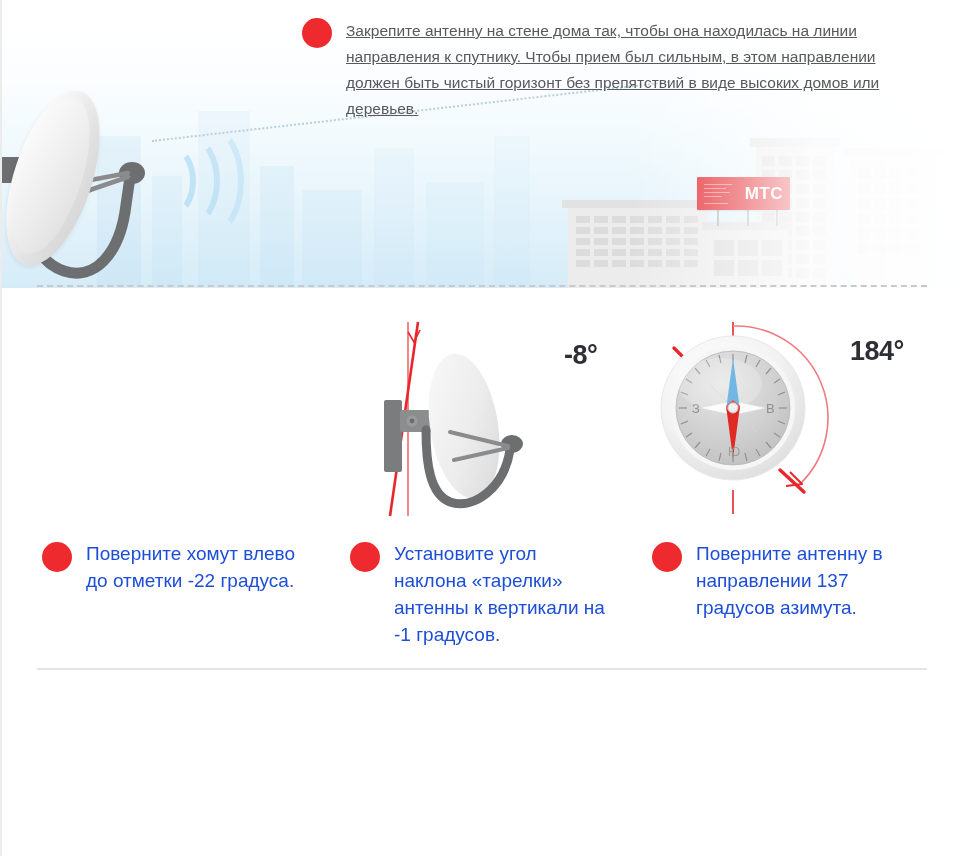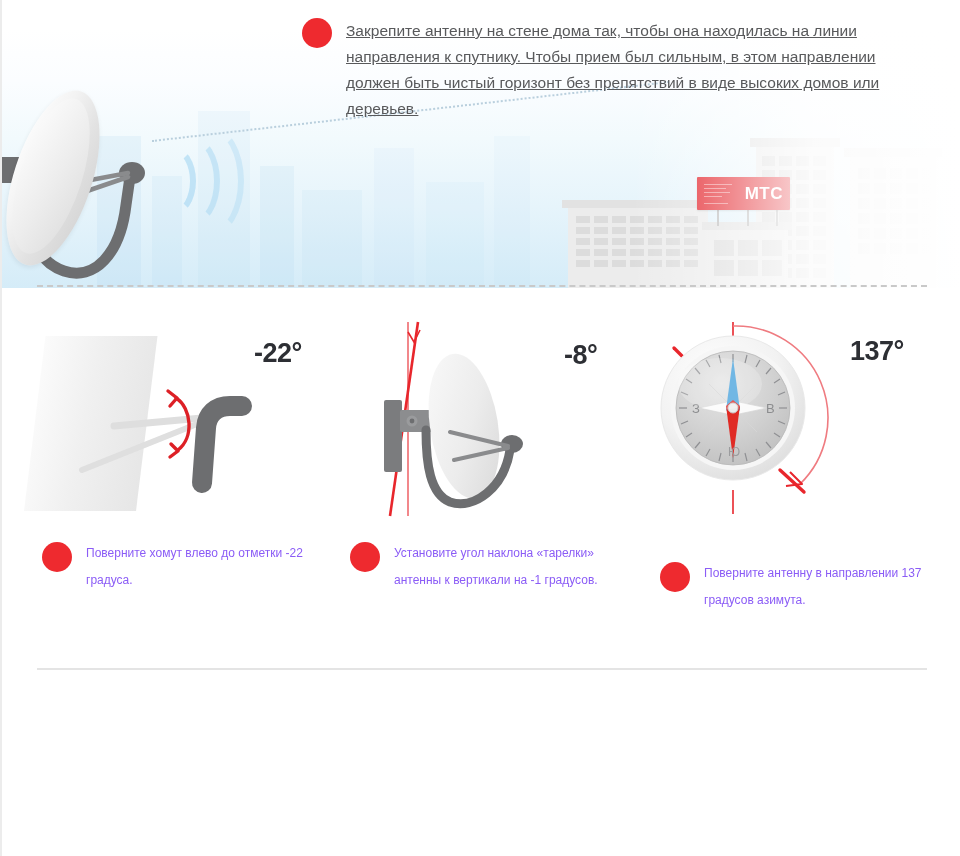--- a/index.html
+++ b/index.html
@@ -168,23 +168,23 @@
     font-weight: bold;
     color: #2d2f34;
     font-family: "Liberation Sans", sans-serif;
     letter-spacing: -0.5px;
   }
 
   .caption-row { position: absolute; top: 222px; display: flex; align-items: flex-start; }
   .caption-bullet { width: 30px; height: 30px; border-radius: 50%; background: #ee2a2f; flex: 0 0 auto; margin-top: 2px; }
   .caption-text {
     margin-left: 14px;
-    font-size: 12px;
+    font-size: 19px;
     line-height: 27px;
-    color: #8b5cf6;
+    color: #1d4ed8;
     width: 220px;
   }
 
   
   .clamp-panel {
     position: absolute;
     left: 0; top: 18px;
     width: 112px; height: 175px;
     background: linear-gradient(95deg,#fbfbfb 0%, #f0f0f0 45%, #e6e6e6 100%);
     transform: skewX(-7deg);
@@ -398,35 +398,20 @@
         <div class="intro-text">Закрепите антенну на стене дома так, чтобы она находилась на линии направления к спутнику. Чтобы прием был сильным, в этом направлении должен быть чистый горизонт без препятствий в виде высоких домов или деревьев.</div>
       </div>
     </div>
 
     <div class="dash-line"></div>
   </div>
 
   <div class="steps">
 
     <div class="step step-1">
-      <div class="figure">
-        <div class="clamp-panel"></div>
-        <svg width="310" height="200" viewBox="0 0 310 200" style="position:absolute;left:0;top:0;">
-
-          <path d="M 90,108 L 178,100" stroke="#dedede" stroke-width="7" stroke-linecap="round" fill="none"></path>
-          <path d="M 58,152 L 178,104" stroke="#dfdfdf" stroke-width="6" stroke-linecap="round" fill="none"></path>
-
-          <path d="M 178,165 L 182,110 C 183,96 192,88 206,88 L 218,88" stroke="#6d6e70" stroke-width="20" fill="none" stroke-linejoin="round" stroke-linecap="round"></path>
-
-          <path d="M 152,80 C 168,90 170,120 154,132" stroke="#dd2026" stroke-width="3.4" fill="none" stroke-linecap="round"></path>
-          <path d="M 144,73 L 153,80 L 146,88" stroke="#dd2026" stroke-width="3.4" fill="none" stroke-linecap="round" stroke-linejoin="round"></path>
-          <path d="M 147,126 L 154,133 L 146,139" stroke="#dd2026" stroke-width="3.4" fill="none" stroke-linecap="round" stroke-linejoin="round"></path>
-        </svg>
-        <div class="angle-label" style="left:230px; top:20px;">-22°</div>
-      </div>
       <div class="caption-row" style="left:18px;">
         <span class="caption-bullet"></span>
         <div class="caption-text">Поверните хомут влево до отметки -22 градуса.</div>
       </div>
     </div>
 
     <div class="step step-2">
       <div class="figure">
         <svg width="310" height="200" viewBox="0 0 310 200" style="position:absolute;left:0;top:0;">
           <defs>
@@ -539,23 +524,23 @@
           <polygon points="81,40 88,92 81,98 74,92" fill="#4aa3dd"></polygon>
           <polygon points="81,140 88,88 81,82 74,88" fill="#e02b25"></polygon>
           <circle cx="81" cy="90" r="5" fill="#ededed" stroke="#c9c9c9" stroke-width="1"></circle>
 
           <text x="40" y="95" font-family="Liberation Sans, sans-serif" font-size="13" fill="#8c8d8f">З</text>
           <text x="114" y="95" font-family="Liberation Sans, sans-serif" font-size="13" fill="#8c8d8f">В</text>
           <text x="76" y="138" font-family="Liberation Sans, sans-serif" font-size="12" fill="#9b9c9e">Ю</text>
 
           <ellipse cx="68" cy="66" rx="42" ry="26" fill="#ffffff" opacity="0.22"></ellipse>
         </svg>
-        <div class="angle-label" style="left:198px; top:18px;">137°</div>
-      </div>
-      <div class="caption-row" style="left:8px;margin-top:20px;">
+        <div class="angle-label" style="left:198px; top:18px;">184°</div>
+      </div>
+      <div class="caption-row" style="left:0;">
         <span class="caption-bullet"></span>
         <div class="caption-text">Поверните антенну в направлении 137 градусов азимута.</div>
       </div>
     </div>
   </div>
 
   <div class="hr"></div>
 
 </div>
 

